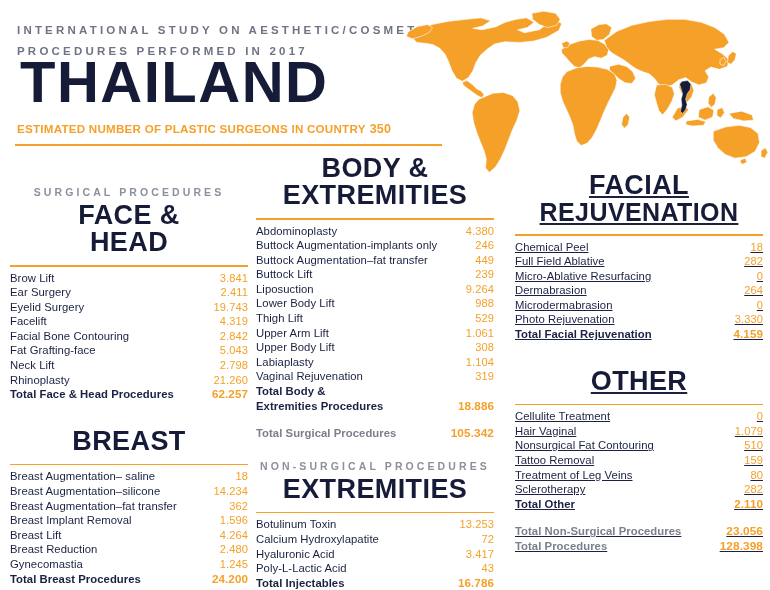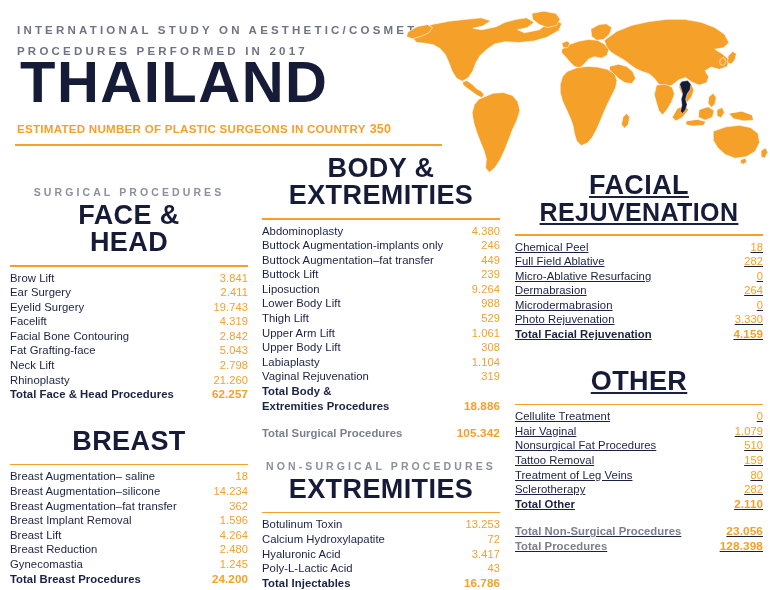--- a/index.html
+++ b/index.html
@@ -81,21 +81,21 @@
     position: absolute;
     left: 393px;
     top: 8px;
     width: 377px;
     height: 172px;
   }
 
   
   .column { position: absolute; }
   #col-left   { left: 10px;  top: 153px; width: 238px; margin-top: 33px; }
-  #col-mid    { left: 262px; top: 155px; width: 238px; }
+  #col-mid    { left: 256px; top: 155px; width: 238px; }
   #col-right  { left: 515px; top: 172px; width: 248px; text-decoration: underline; }
 
   .eyebrow {
     font-size: 10.5px;
     font-weight: 700;
     letter-spacing: 3.1px;
     color: #8c8f9c;
     text-transform: uppercase;
     text-align: center;
     margin: 0 0 4px 0;
@@ -496,21 +496,21 @@
       <tbody>
         <tr>
           <td class="lbl">Cellulite Treatment</td>
           <td class="val">0</td>
         </tr>
         <tr>
           <td class="lbl">Hair Vaginal</td>
           <td class="val">1.079</td>
         </tr>
         <tr>
-          <td class="lbl">Nonsurgical Fat Procedures</td>
+          <td class="lbl">Nonsurgical Fat Contouring</td>
           <td class="val">510</td>
         </tr>
         <tr>
           <td class="lbl">Tattoo Removal</td>
           <td class="val">159</td>
         </tr>
         <tr>
           <td class="lbl">Treatment of Leg Veins</td>
           <td class="val">80</td>
         </tr>

